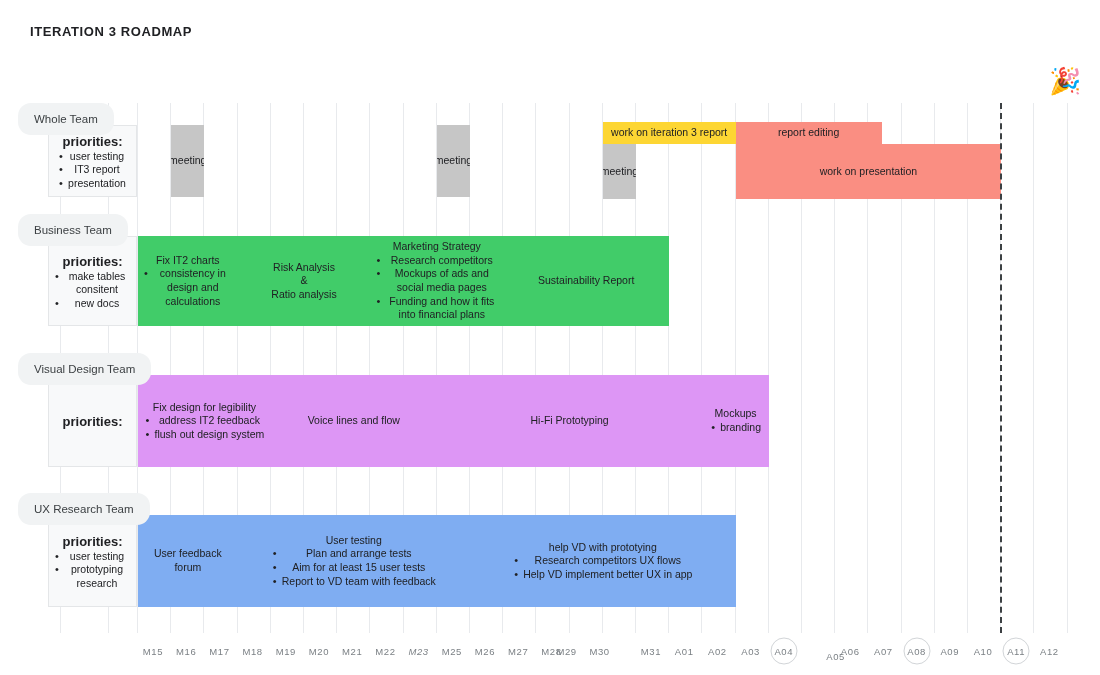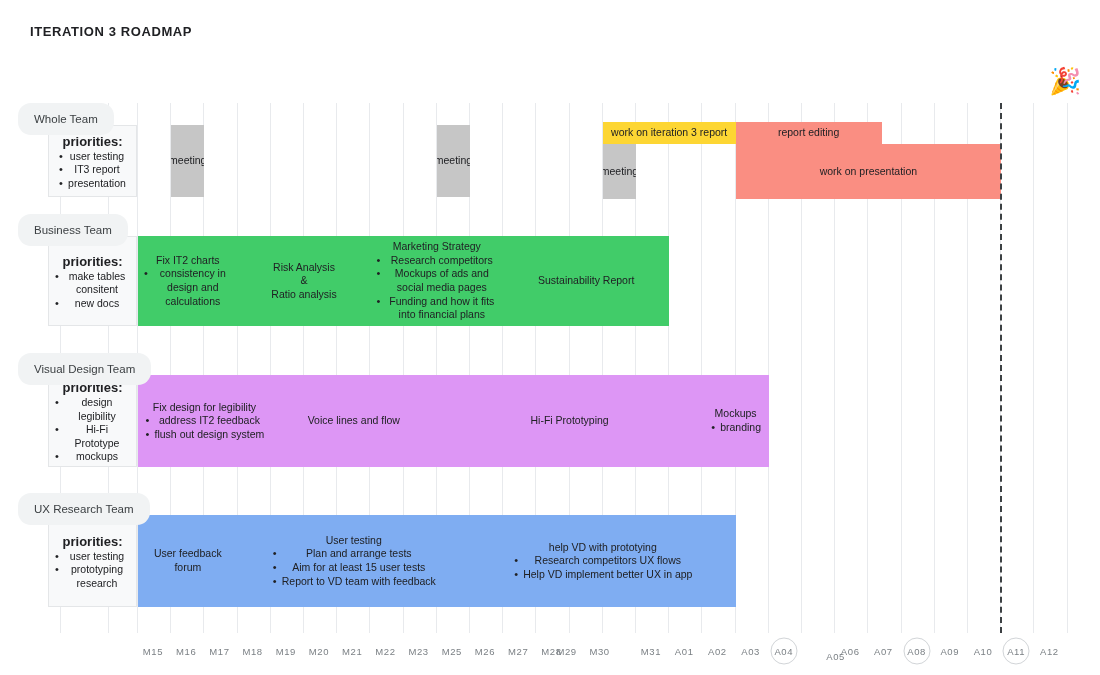--- a/index.html
+++ b/index.html
@@ -262,25 +262,20 @@
         </div>
         <div class="priorities" style="left: 18px; top: 133px; width: 89px; height: 90px;">
           <div class="ptitle">priorities:</div>
           <ul>
             <li>make tables consitent</li>
             <li>new docs</li>
           </ul>
         </div>
         <div class="priorities" style="left: 18px; top: 272px; width: 89px; height: 92px;">
           <div class="ptitle">priorities:</div>
-          <ul>
-            <li>design legibility</li>
-            <li>Hi-Fi Prototype</li>
-            <li>mockups</li>
-          </ul>
         </div>
         <div class="priorities" style="left: 18px; top: 412px; width: 89px; height: 92px;">
           <div class="ptitle">priorities:</div>
           <ul>
             <li>user testing</li>
             <li>prototyping research</li>
           </ul>
         </div>
       </div>
   </div>
@@ -303,21 +298,21 @@
       </div>
       <div class="tick" style="left: 272.4px; width: 33.2px;">
         <span>M20</span>
       </div>
       <div class="tick" style="left: 305.6px; width: 33.2px;">
         <span>M21</span>
       </div>
       <div class="tick" style="left: 338.8px; width: 33.2px;">
         <span>M22</span>
       </div>
-      <div class="tick" style="left: 372px; width: 33.2px;">
+      <div class="tick" style="left: 372px; width: 33.2px; font-style: italic;">
         <span>M23</span>
       </div>
       <div class="tick" style="left: 405.2px; width: 33.2px;">
         <span>M25</span>
       </div>
       <div class="tick" style="left: 438.4px; width: 33.2px;">
         <span>M26</span>
       </div>
       <div class="tick" style="left: 471.6px; width: 33.2px;">
         <span>M27</span>

